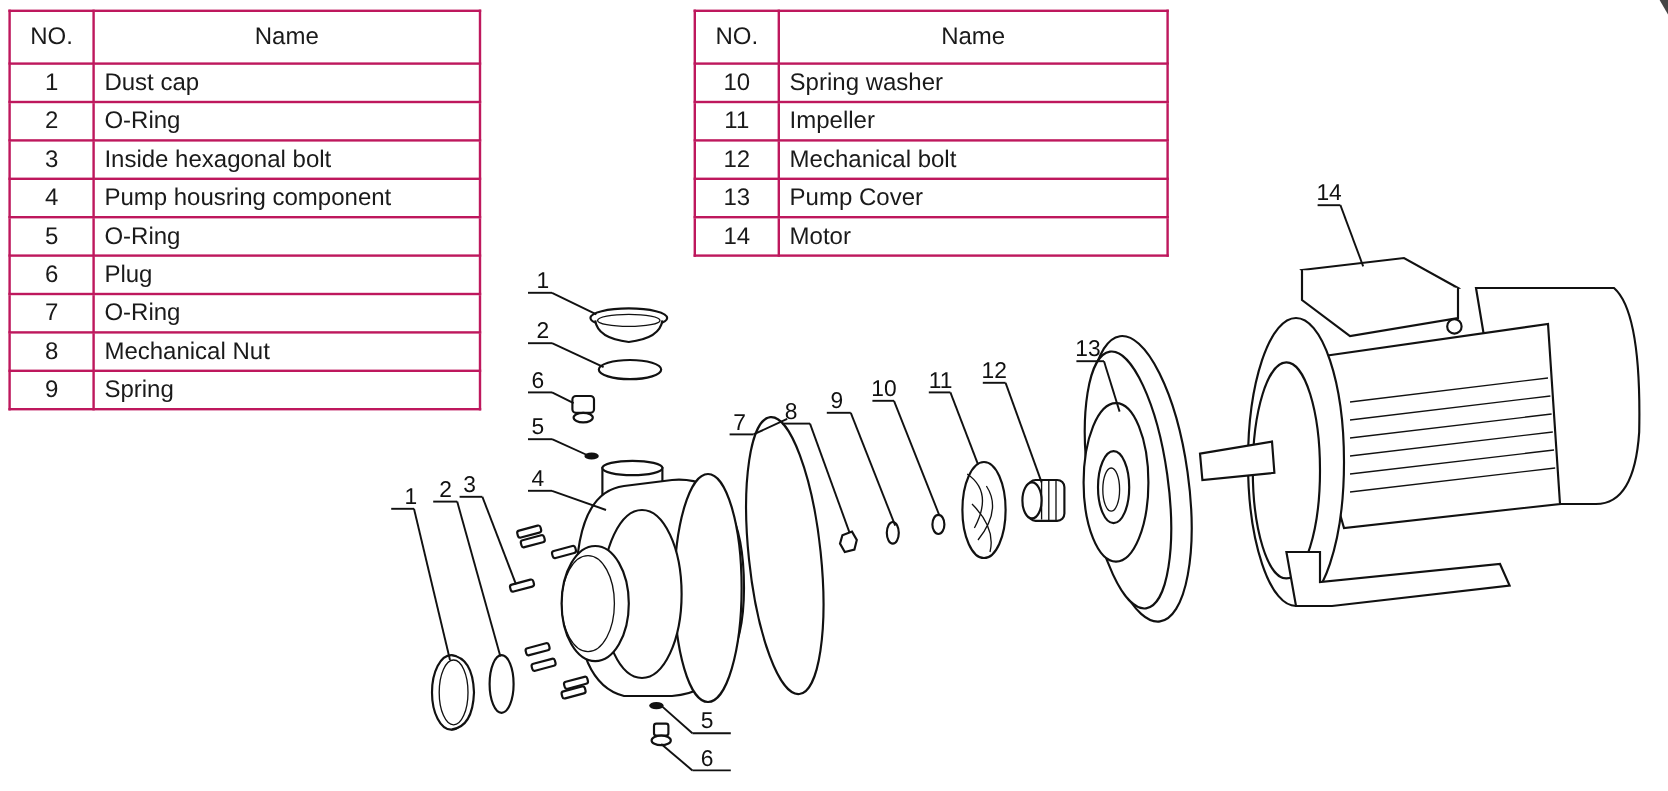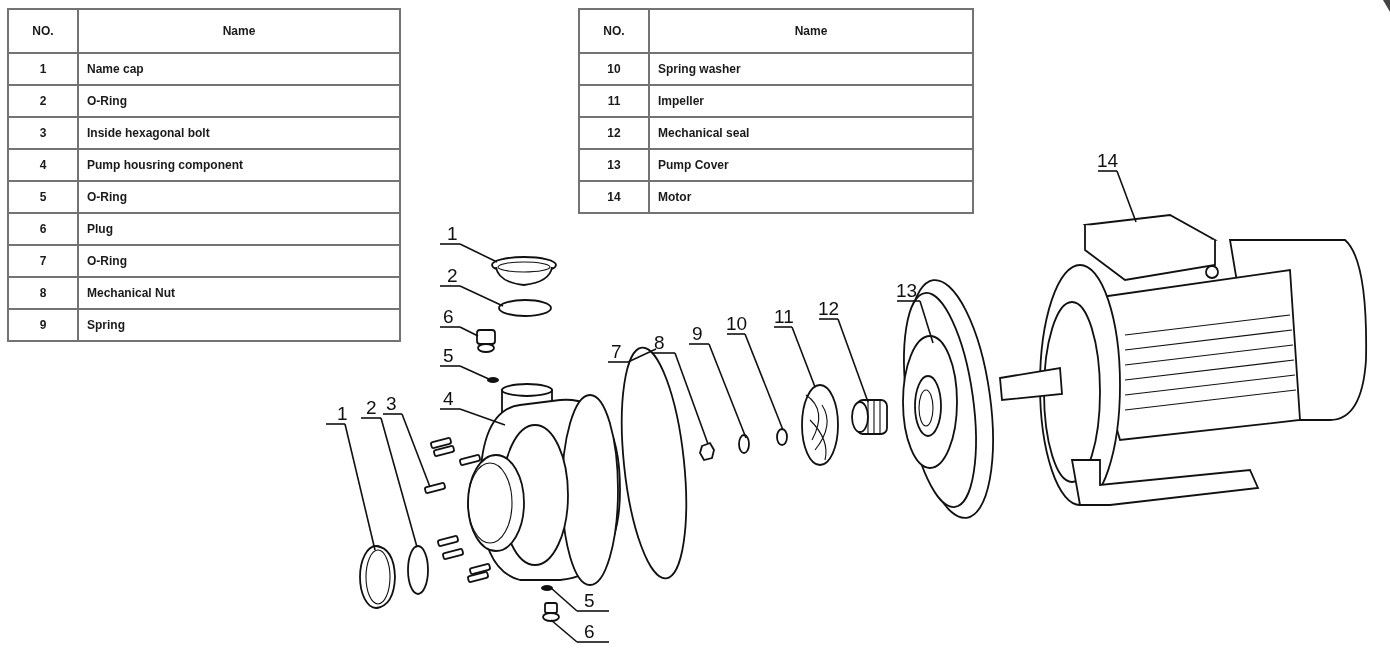--- a/index.html
+++ b/index.html
@@ -1,20 +1,20 @@
 <!DOCTYPE html>
 <html><head>
 <meta charset="utf-8">
 <style>
   html, body { margin:0; padding:0; background:#ffffff; }
   body { width:1390px; height:659px; position:relative; overflow:hidden;
          font-family:"Liberation Sans", sans-serif; color:#1a1a1a; }
   table.parts { position:absolute; border-collapse:collapse; background:#fff; }
-  table.parts td, table.parts th { border:2px solid #737373; padding:0; font-weight:bold;
-         font-size:12px; height:30px; line-height:28px; }
+  table.parts td, table.parts th { border:2px solid #be185d; padding:0; font-weight:normal;
+         font-size:20px; height:30px; line-height:28px; }
   table.parts th { height:42px; }
   table.parts .no { text-align:center; }
   table.parts .nm { text-align:left; padding-left:8px;margin-left:16px; }
   table.parts th.nm { text-align:center; padding-left:0; }
   #t1 { left:7px; top:8px; width:394px; }
   #t1 col.c1 { width:70px; }
   #t2 { left:578px; top:8px; width:396px; }
   #t2 col.c1 { width:70px; }
   svg#drawing { position:absolute; left:0; top:0; }
   .callout-num { font-family:"Liberation Sans", sans-serif; font-size:19px; fill:#111; }
@@ -32,21 +32,21 @@
     </colgroup>
   <thead>
     <tr>
       <th class="no">NO.</th>
       <th class="nm">Name</th>
     </tr>
   </thead>
   <tbody id="t1-body">
       <tr>
         <td class="no">1</td>
-        <td class="nm">Name cap</td>
+        <td class="nm">Dust cap</td>
       </tr>
       <tr>
         <td class="no">2</td>
         <td class="nm">O-Ring</td>
       </tr>
       <tr>
         <td class="no">3</td>
         <td class="nm">Inside hexagonal bolt</td>
       </tr>
       <tr>
@@ -91,21 +91,21 @@
       <tr>
         <td class="no">10</td>
         <td class="nm">Spring washer</td>
       </tr>
       <tr>
         <td class="no">11</td>
         <td class="nm">Impeller</td>
       </tr>
       <tr>
         <td class="no">12</td>
-        <td class="nm">Mechanical seal</td>
+        <td class="nm">Mechanical bolt</td>
       </tr>
       <tr>
         <td class="no">13</td>
         <td class="nm">Pump Cover</td>
       </tr>
       <tr>
         <td class="no">14</td>
         <td class="nm">Motor</td>
       </tr>
     </tbody>

